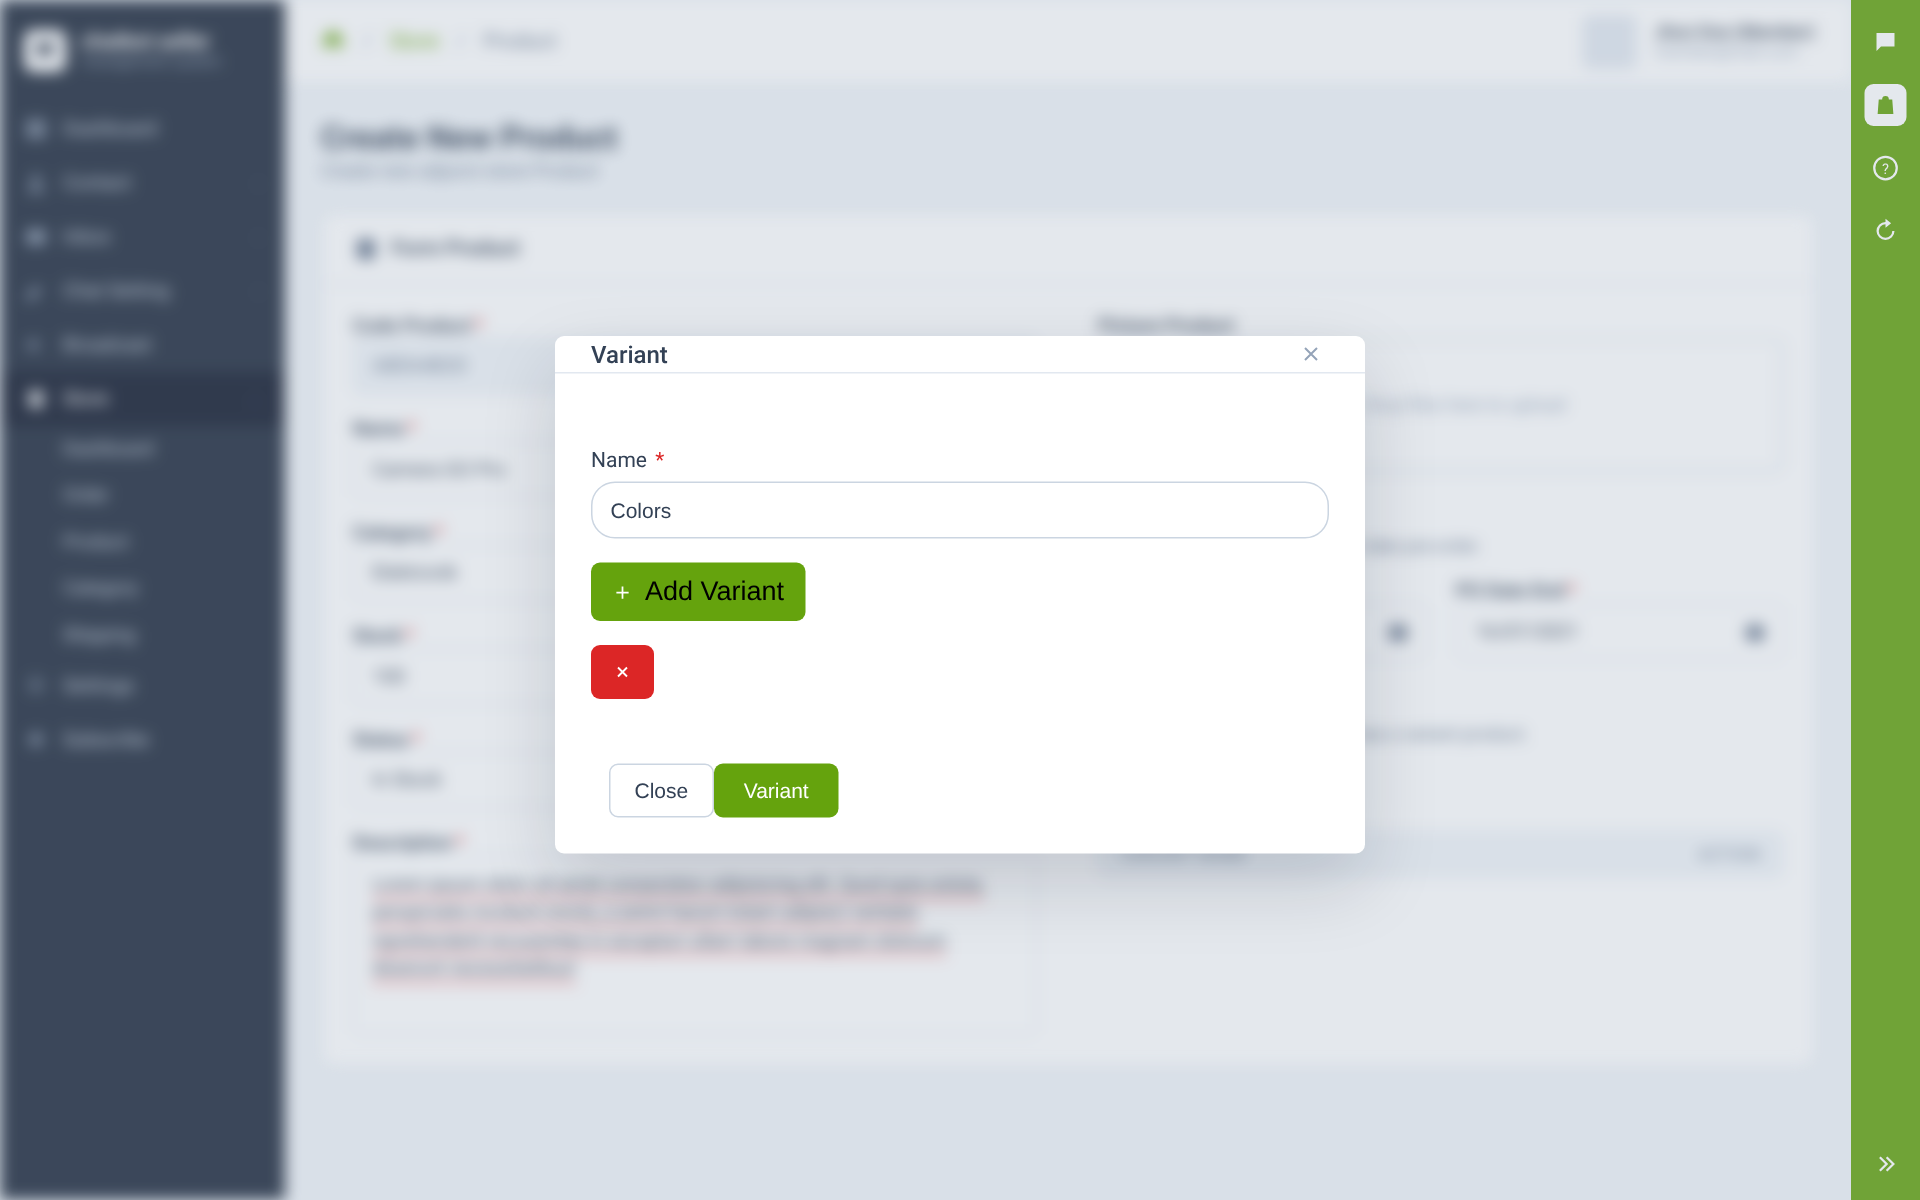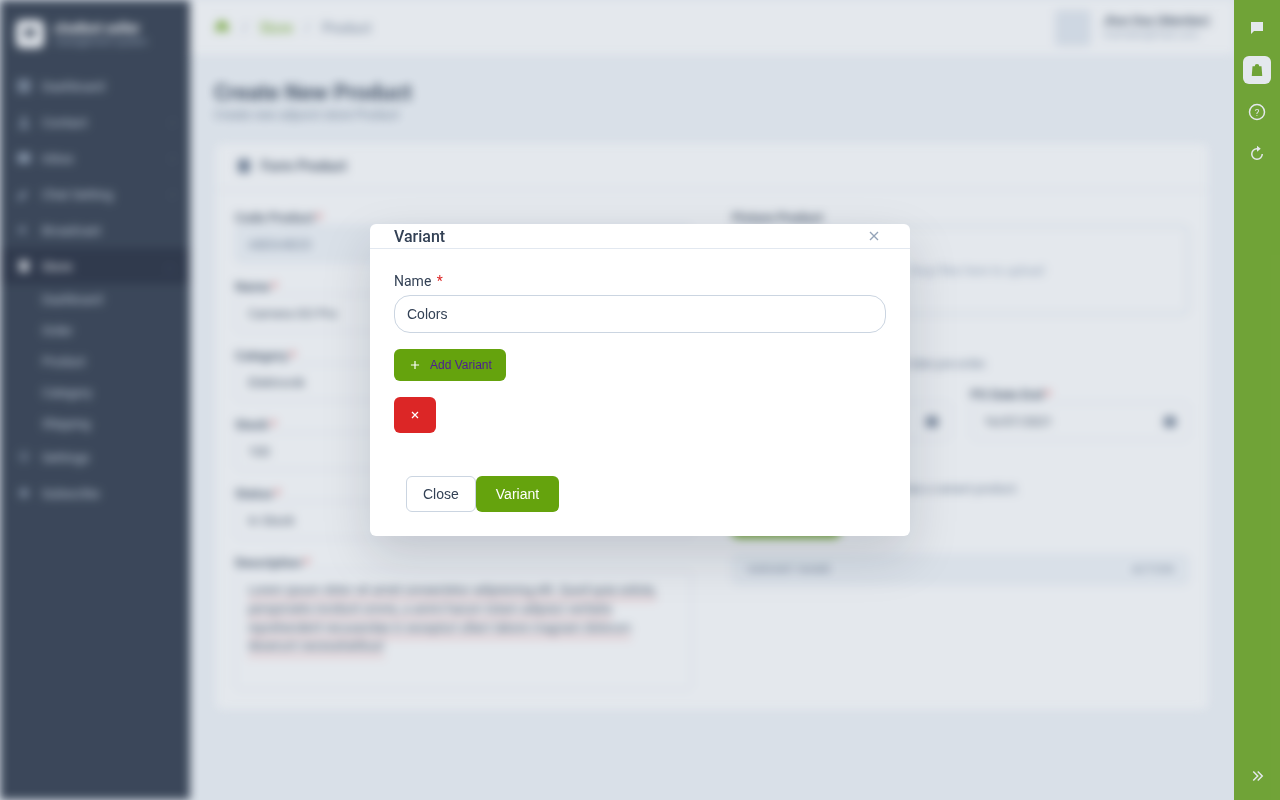--- a/index.html
+++ b/index.html
@@ -74,23 +74,23 @@
 
   
   .overlay { position:absolute; inset:0; background:rgba(148,163,184,0.25); display:flex; align-items:flex-start; justify-content:center; padding-top:224px; }
   .bg-blur { filter: blur(5px); }
   .modal { width:540px; background:#fff; border-radius:6px; box-shadow:0 20px 50px rgba(15,23,42,.15); overflow:hidden; }
   .modal-head { padding:0 24px; border-bottom:1px solid #e2e8f0; display:flex; align-items:center; justify-content:space-between; }
   .modal-title { font-size:16px; font-weight:500; color:#334155; }
   .modal-close { width:24px; height:24px; display:flex; align-items:center; justify-content:center; cursor:pointer; color:#94a3b8; }
   .modal-close svg { width:16px; height:16px; stroke:#94a3b8; stroke-width:2; fill:none; }
   .modal-body { padding:24px; display:flex; flex-direction:column; gap:16px; }
-  .m-label { font-size:14px; color:#334155; }
+  .m-label { font-size:14px; color:#334155;margin-top:26px; }
   .m-input { width:100%; height:38px; border:1px solid #cbd5e1; border-radius:16px; padding:0 12px; font-size:14px; color:#334155; outline:none; }
-  .btn-add { display:inline-flex; align-items:center; gap:8px; background:#65a30d; color:#4c1d95; border:none; border-radius:6px; padding:9px 14px; font-size:12px; cursor:pointer; width:max-content; }
+  .btn-add { display:inline-flex; align-items:center; gap:8px; background:#65a30d; color:#000000; border:none; border-radius:6px; padding:9px 14px; font-size:18px; cursor:pointer; width:max-content; }
   .btn-add svg { width:14px; height:14px; stroke:#fff; stroke-width:2; fill:none; }
   .variant-row { display:flex; gap:16px; align-items:center; }
   .variant-row .m-input { flex:1; }
   .btn-del { width:42px; height:36px; background:#dc2626; border:none; border-radius:6px; color:#fff; display:flex; align-items:center; justify-content:center; cursor:pointer; }
   .btn-del svg { width:12px; height:12px; stroke:#fff; stroke-width:2.5; fill:none; }
   .modal-foot { padding:18px 36px 24px; display:flex; align-items:center; border-top:1px solid transparent; }
   .btn-close { background:#fff; border:1px solid #cbd5e1; border-radius:6px; padding:9px 16px; font-size:14px; color:#334155; cursor:pointer; }
   .btn-submit { background:#65a30d; border:none; border-radius:6px; padding:10px 20px; font-size:14px; color:#fff; cursor:pointer; }
 </style>
 </head>

